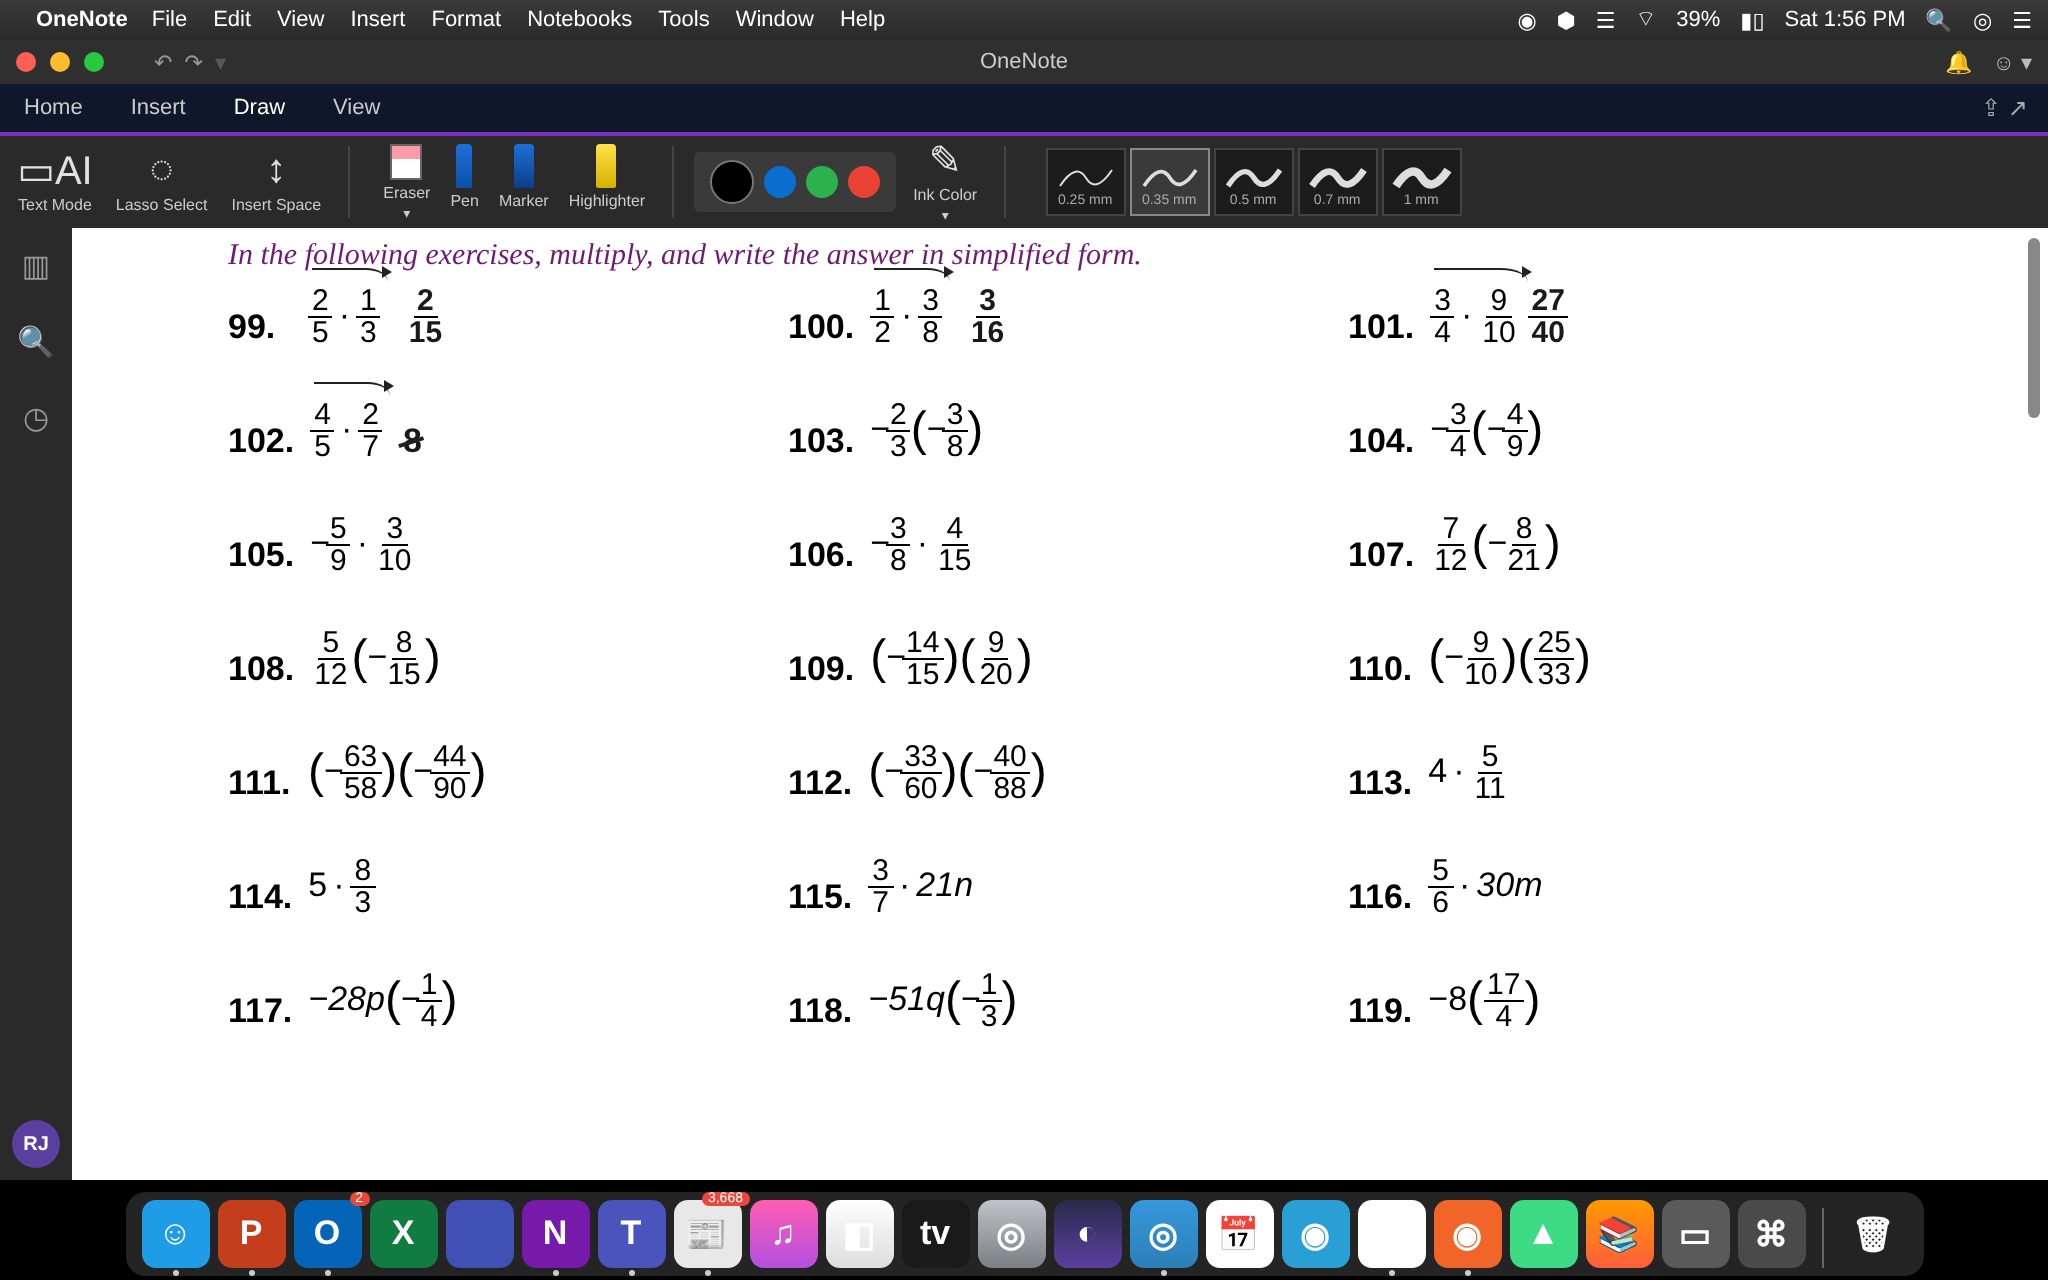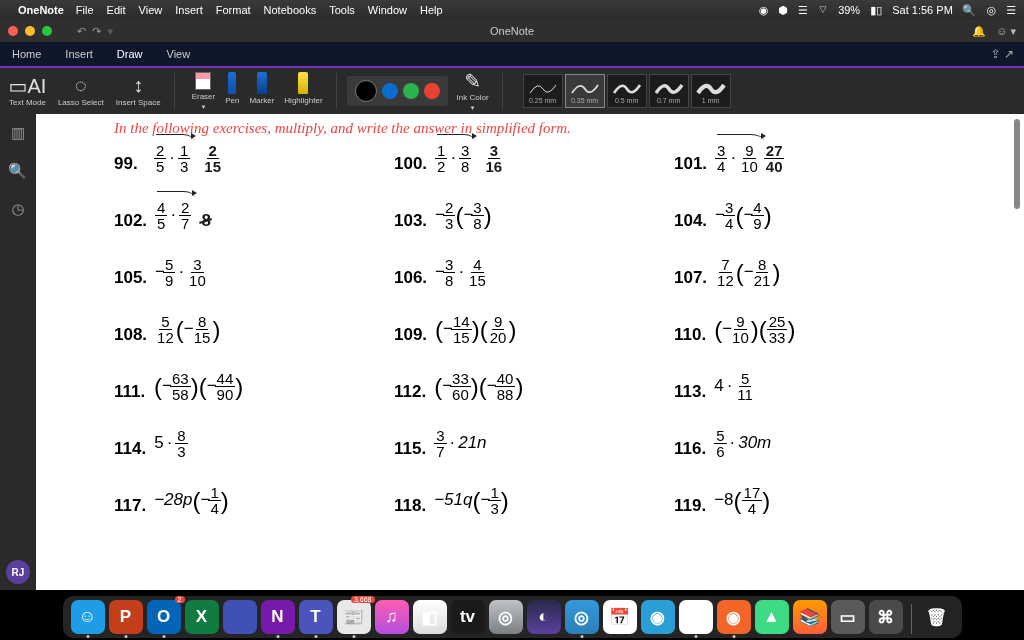--- a/index.html
+++ b/index.html
@@ -36,21 +36,21 @@
 .cblack{background:#000;width:22px;height:22px;border:1px solid #777}
 .cblue{background:#0a6ed1}.cgreen{background:#2bb24c}.cred{background:#e94235}
 .strokes{display:flex;gap:2px;margin-left:10px}
 .str{width:40px;height:34px;background:#1c1c1c;border:1px solid #444;display:flex;flex-direction:column;align-items:center;justify-content:center;color:#aaa;font-size:7px}
 .str.sel{background:#3a3a3a;border-color:#888}
 .str svg{width:30px;height:18px}
 .main{position:absolute;top:114px;left:0;right:0;bottom:50px;display:flex}
 .sidebar{width:36px;background:#2a2a2a;display:flex;flex-direction:column;align-items:center;padding-top:10px;gap:20px;color:#999;font-size:15px}
 .page{flex:1;background:#fff;overflow:auto;position:relative}
 .page-inner{padding:6px 20px 20px 78px}
-.instr{color:#ef4444;font-style:italic;font-family:Georgia,serif;font-size:15px;margin-bottom:6px}
+.instr{color:#701a75;font-style:italic;font-family:Georgia,serif;font-size:15px;margin-bottom:6px}
 .grid{display:grid;grid-template-columns:280px 280px 260px;row-gap:26px}
 .prob{font-family:"Times New Roman",serif;font-size:17px;display:flex;align-items:flex-end}
 .pn{font-weight:700;margin-right:8px;min-width:32px}
 .frac{display:inline-flex;flex-direction:column;align-items:center;vertical-align:middle;line-height:1}
 .frac .n{border-bottom:1.5px solid #000;padding:0 2px;font-size:15px}
 .frac .d{padding:0 2px;font-size:15px}
 .md{margin:0 3px}
 .hand{font-family:"Comic Sans MS",cursive;font-weight:700;color:#1a1a1a}
 .arrow{position:relative;display:inline-block}
 .arrow::before{content:"";position:absolute;top:-9px;left:2px;right:-4px;height:6px;border-top:1.5px solid #222;border-top-right-radius:50% 12px}

